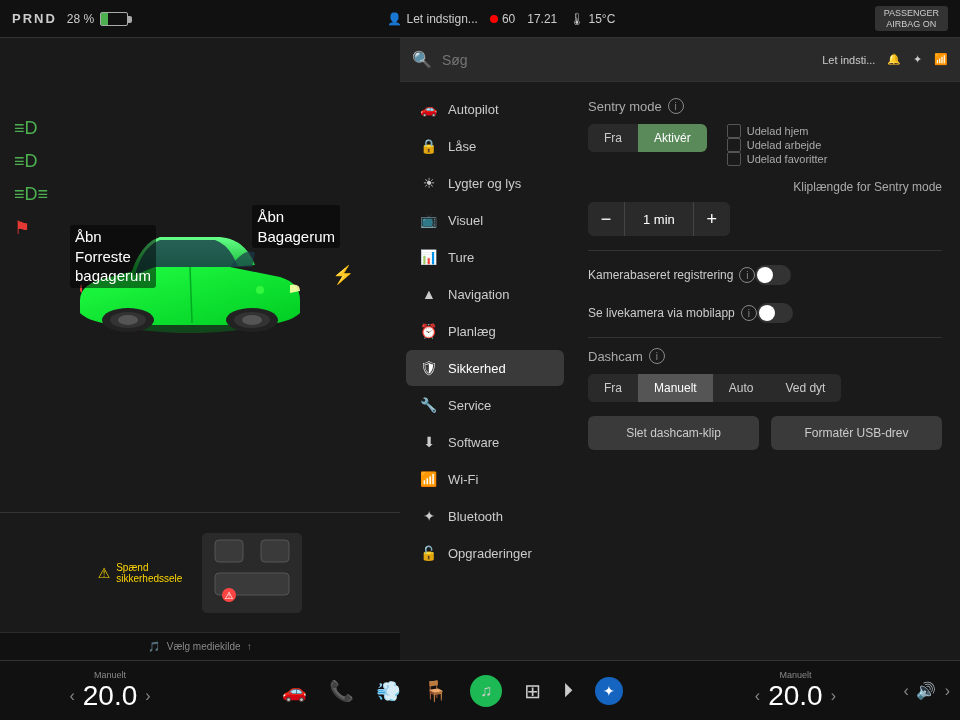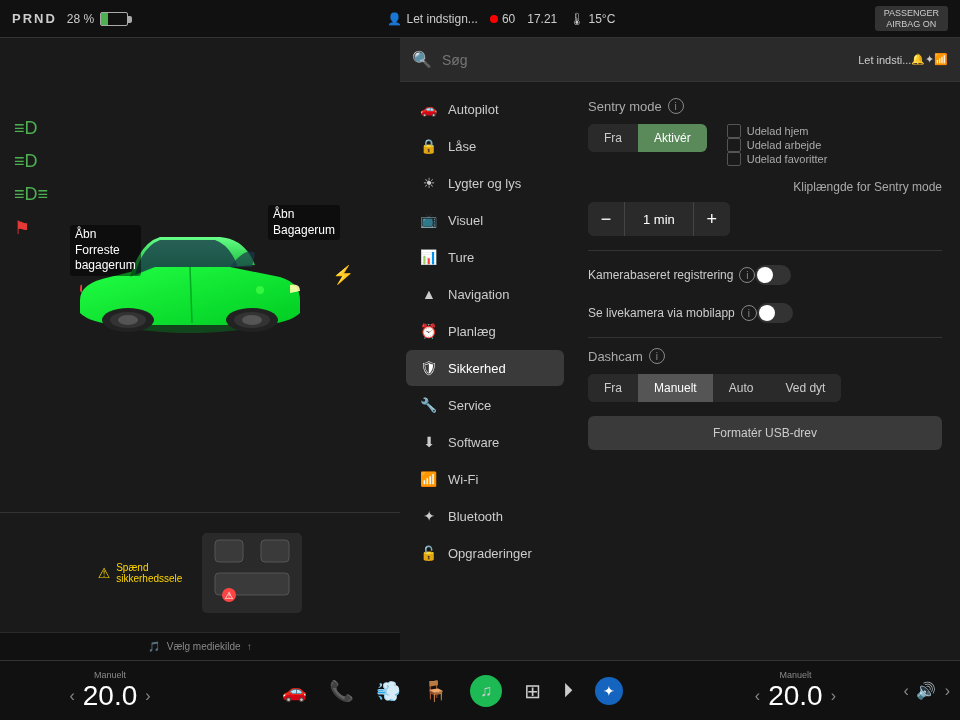--- a/index.html
+++ b/index.html
@@ -120,21 +120,21 @@
 
     .car-svg-container {
       position: relative;
       width: 280px;
       height: 220px;
     }
 
     .label-bubble {
       position: absolute;
       color: #fff;
-      font-size: 12px;
+      font-size: 15px;
       background: rgba(0,0,0,0.5);
       padding: 2px 5px;
       border-radius: 3px;
       white-space: nowrap;
     }
     .label-open-front { top: 60px; left: 10px; }
     .label-open-trunk { top: 40px; right: 0px; }
     .lightning { position: absolute; right: -15px; top: 45%; color: #FFD700; font-size: 18px; }
 
     .seat-bottom {
@@ -249,20 +249,21 @@
       background: transparent;
       border: none;
       color: #ccc;
       font-size: 14px;
       flex: 1;
       outline: none;
     }
     .search-right {
       display: flex;
       align-items: center;
+      gap: 12px;
     }
     .search-right span { color: #ccc; font-size: 11px; }
     .icon-sm { color: #ccc; font-size: 14px; cursor: pointer; }
 
     
     .settings-area {
       display: flex;
       flex: 1;
       overflow: hidden;
     }
@@ -770,20 +771,21 @@
             <span>Dashcam</span>
             <span class="info-icon">i</span>
           </div>
           <div class="dashcam-btns">
             <button class="dashcam-btn">Fra</button>
             <button class="dashcam-btn active">Manuelt</button>
             <button class="dashcam-btn">Auto</button>
             <button class="dashcam-btn">Ved dyt</button>
           </div>
           <div class="action-btns">
+            <button class="action-btn">Slet dashcam-klip</button>
             <button class="action-btn">Formatér USB-drev</button>
           </div>
         </div>
 
       </div>
     </div>
   </div>
 </div>
 
 <div class="bottom-bar">

